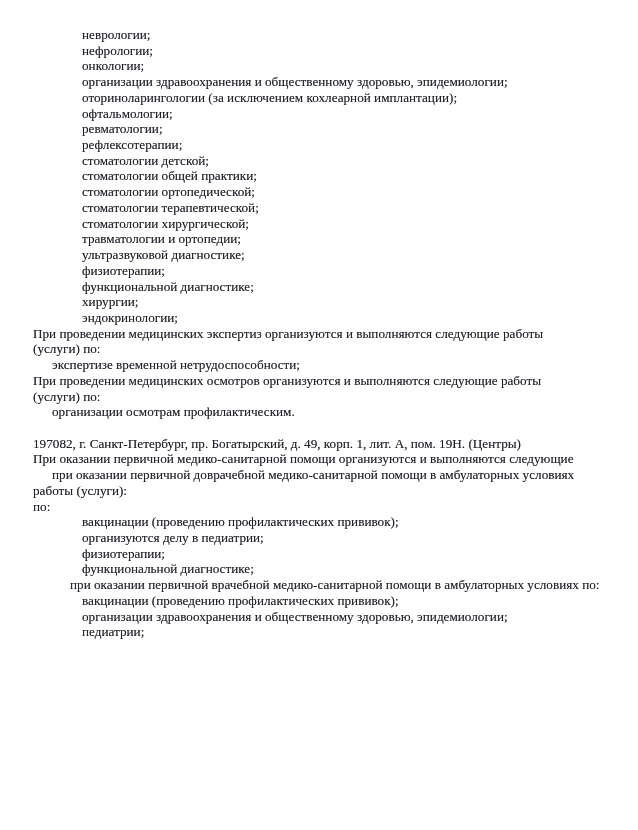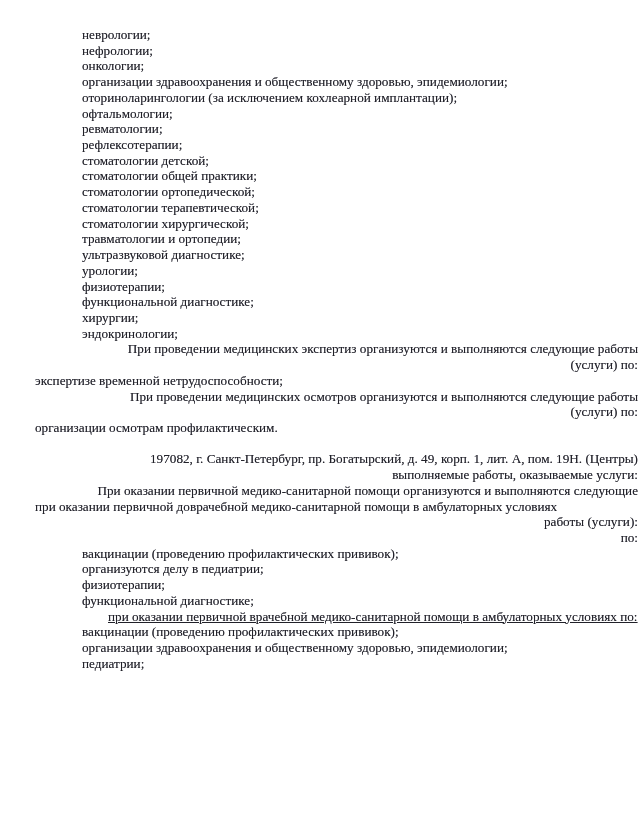--- a/index.html
+++ b/index.html
@@ -24,23 +24,23 @@
     font-weight: 400;
     color: #212129;
     text-shadow: 0 0 0.4px rgba(33, 33, 50, 0.45);
     overflow: hidden;
   }
   .line {
     height: 15.72px;
     line-height: 15.72px;
     white-space: nowrap;
   }
-  .ind-0 { padding-left: 33px; text-align: right; }
-  .ind-1 { padding-left: 35px; }
-  .ind-2 { padding-left: 108px; text-decoration: underline; }
+  .ind-0 { padding-left: 33px; }
+  .ind-1 { padding-left: 52px; }
+  .ind-2 { padding-left: 70px; }
   .ind-3 { padding-left: 82px; }
 </style>
 </head>
 <body>
 
 <div class="doc-page" style="background: rgb(255, 255, 255); color: rgb(33, 33, 41);">
     <div class="line ind-3">неврологии;</div>
     <div class="line ind-3">нефрологии;</div>
     <div class="line ind-3">онкологии;</div>
     <div class="line ind-3">организации здравоохранения и общественному здоровью, эпидемиологии;</div>
@@ -48,34 +48,32 @@
     <div class="line ind-3">офтальмологии;</div>
     <div class="line ind-3">ревматологии;</div>
     <div class="line ind-3">рефлексотерапии;</div>
     <div class="line ind-3">стоматологии детской;</div>
     <div class="line ind-3">стоматологии общей практики;</div>
     <div class="line ind-3">стоматологии ортопедической;</div>
     <div class="line ind-3">стоматологии терапевтической;</div>
     <div class="line ind-3">стоматологии хирургической;</div>
     <div class="line ind-3">травматологии и ортопедии;</div>
     <div class="line ind-3">ультразвуковой диагностике;</div>
-    <div class="line ind-3">урологии;</div>
     <div class="line ind-3">физиотерапии;</div>
     <div class="line ind-3">функциональной диагностике;</div>
     <div class="line ind-3">хирургии;</div>
     <div class="line ind-3">эндокринологии;</div>
     <div class="line ind-0">При проведении медицинских экспертиз организуются и выполняются следующие работы</div>
     <div class="line ind-0">(услуги) по:</div>
     <div class="line ind-1">экспертизе временной нетрудоспособности;</div>
     <div class="line ind-0">При проведении медицинских осмотров организуются и выполняются следующие работы</div>
     <div class="line ind-0">(услуги) по:</div>
     <div class="line ind-1">организации осмотрам профилактическим.</div>
     <div class="line ind-0">&nbsp;</div>
     <div class="line ind-0">197082, г. Санкт-Петербург, пр. Богатырский, д. 49, корп. 1, лит. А, пом. 19Н. (Центры)</div>
-    <div class="line ind-0">выполняемые работы, оказываемые услуги:</div>
     <div class="line ind-0">При оказании первичной медико-санитарной помощи организуются и выполняются следующие</div>
     <div class="line ind-1">при оказании первичной доврачебной медико-санитарной помощи в амбулаторных условиях</div>
     <div class="line ind-0">работы (услуги):</div>
     <div class="line ind-0">по:</div>
     <div class="line ind-3">вакцинации (проведению профилактических прививок);</div>
     <div class="line ind-3">организуются делу в педиатрии;</div>
     <div class="line ind-3">физиотерапии;</div>
     <div class="line ind-3">функциональной диагностике;</div>
     <div class="line ind-2">при оказании первичной врачебной медико-санитарной помощи в амбулаторных условиях по:</div>
     <div class="line ind-3">вакцинации (проведению профилактических прививок);</div>

